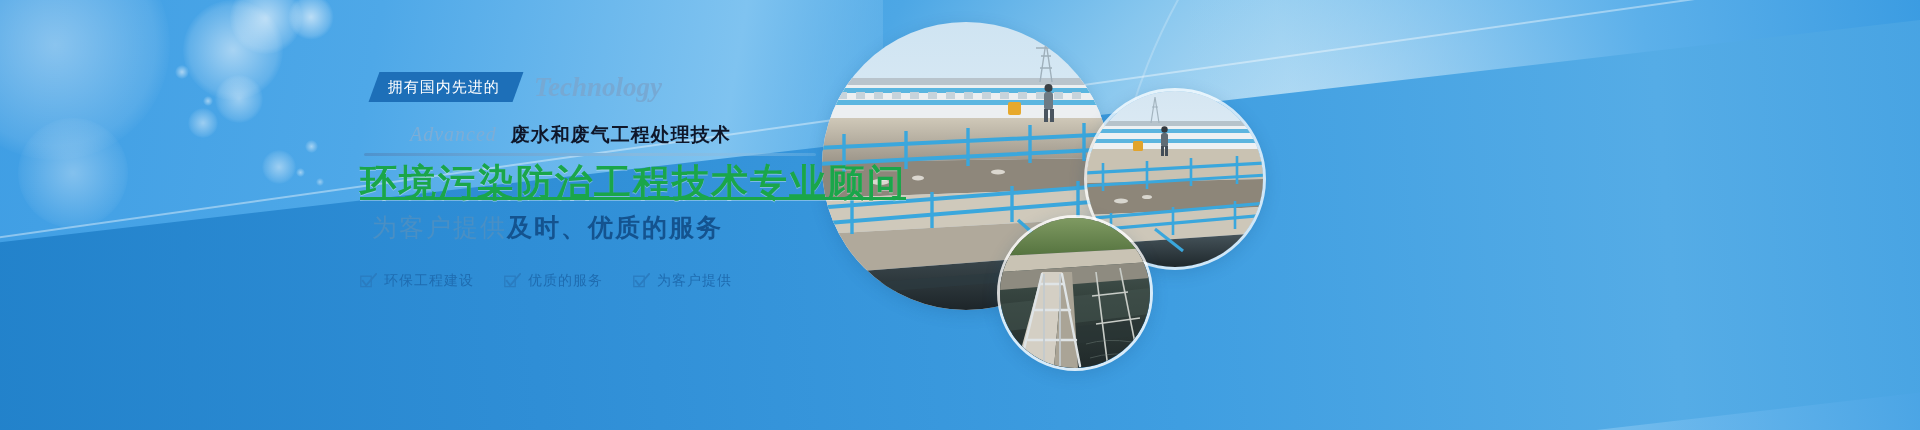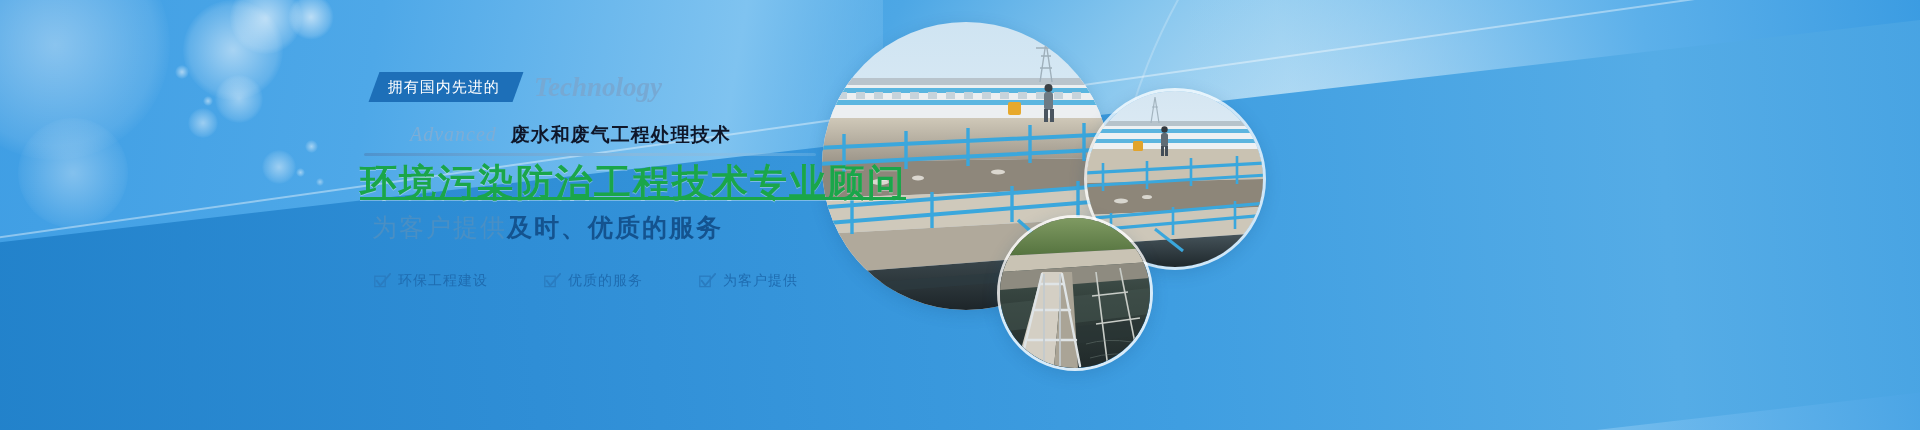--- a/index.html
+++ b/index.html
@@ -182,23 +182,22 @@
     font-size: 25px;
     color: #1f6bb0;
     letter-spacing: 2px;
     white-space: nowrap;
   }
   .subline .soft { color: #4a8fc4; font-weight: normal; }
   .subline .strong { color: #14538f; font-weight: bold; }
 
   .bullets {
     margin-top: 28px;
-    margin-left: 14px;
     display: flex;
-    gap: 56px;
+    gap: 30px;
   }
   .bullet {
     display: flex;
     align-items: center;
     gap: 7px;
     font-size: 14px;
     color: #1f6cb0;
     letter-spacing: 1px;
     white-space: nowrap;
   }

